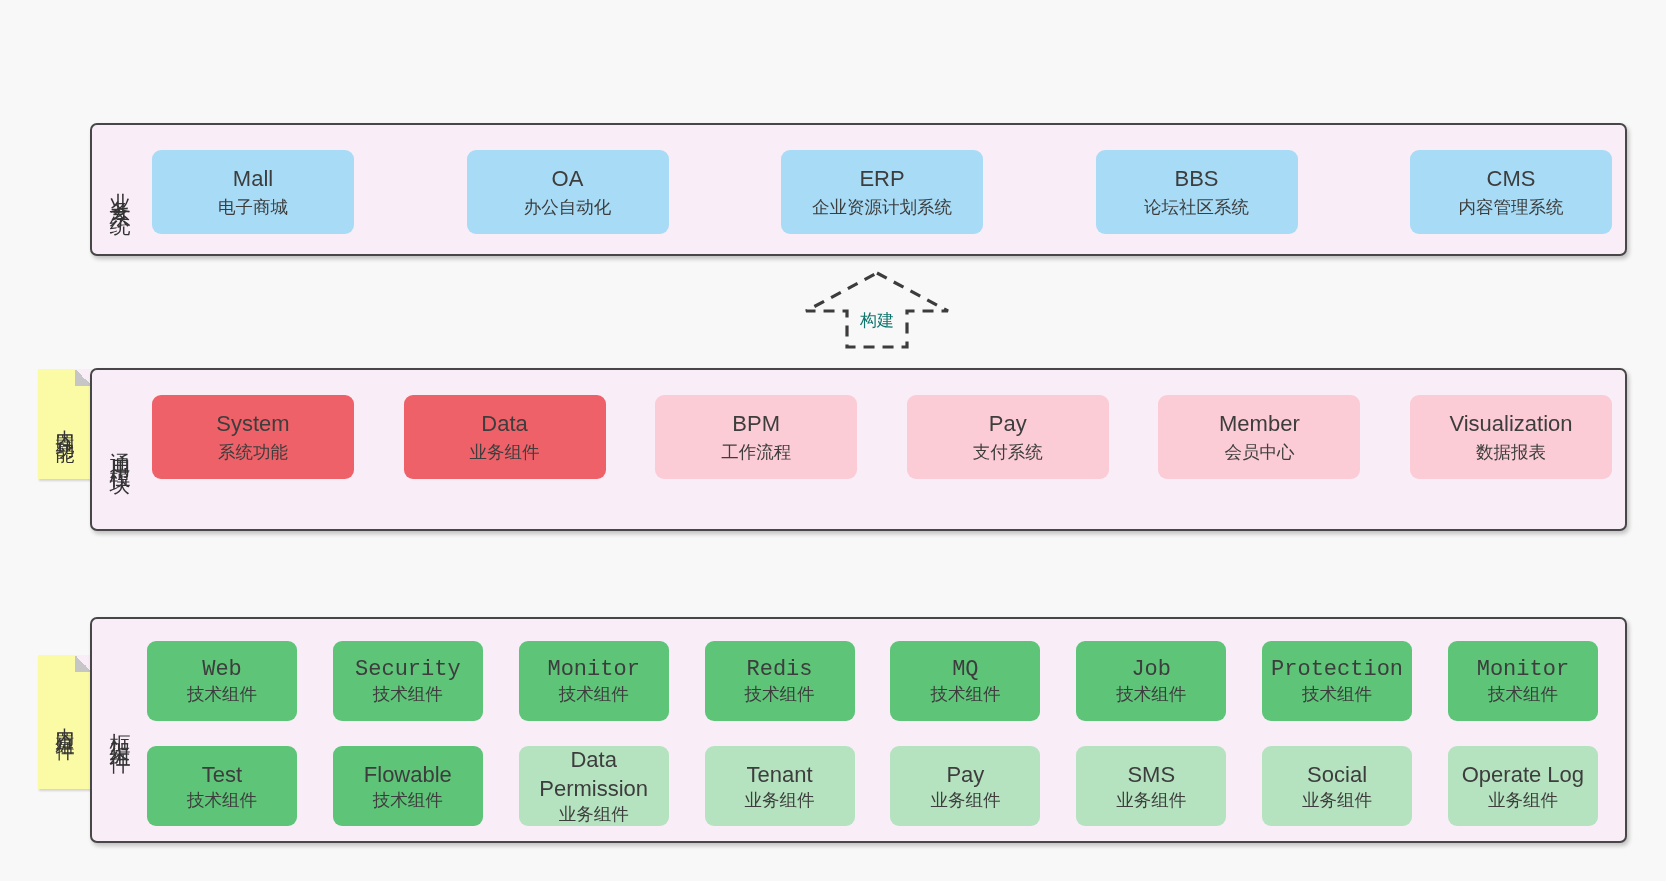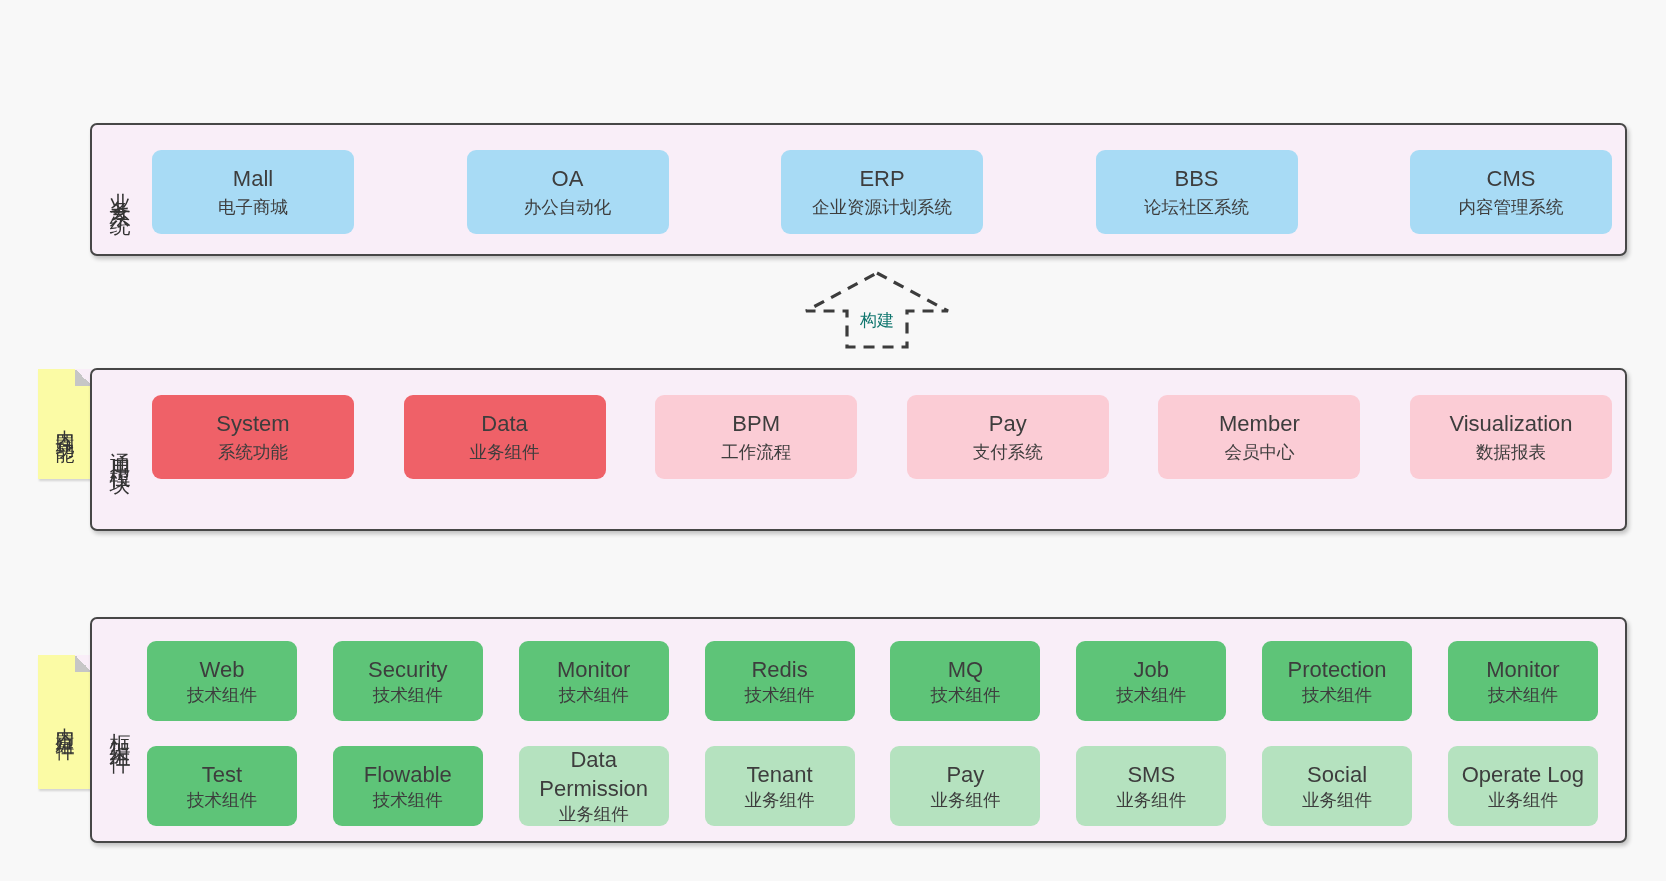--- a/index.html
+++ b/index.html
@@ -34,21 +34,21 @@
     writing-mode:vertical-rl;text-orientation:upright;
     font-size:21px;letter-spacing:7px;color:#333;
   }
 
   
   .box-row{
     position:absolute;left:60px;right:13px;
     display:flex;justify-content:space-between;align-items:stretch;
   }
   .row-wide{top:25px;height:84px;}
-  .row-c1{top:22px;height:80px;left:55px;right:27px;}
+  .row-c1{top:22px;height:80px;left:55px;right:27px;font-family:Liberation Mono, monospace;}
   .row-c2{top:127px;height:80px;left:55px;right:27px;}
 
   .box{
     border-radius:9px;
     display:flex;flex-direction:column;align-items:center;justify-content:center;
     text-align:center;line-height:1.4;font-size:17.5px;color:var(--text);
     padding:2px 6px;
   }
   .row-wide .box{width:202px;}
   .row-c1 .box,.row-c2 .box{width:150px;line-height:1.32;}

